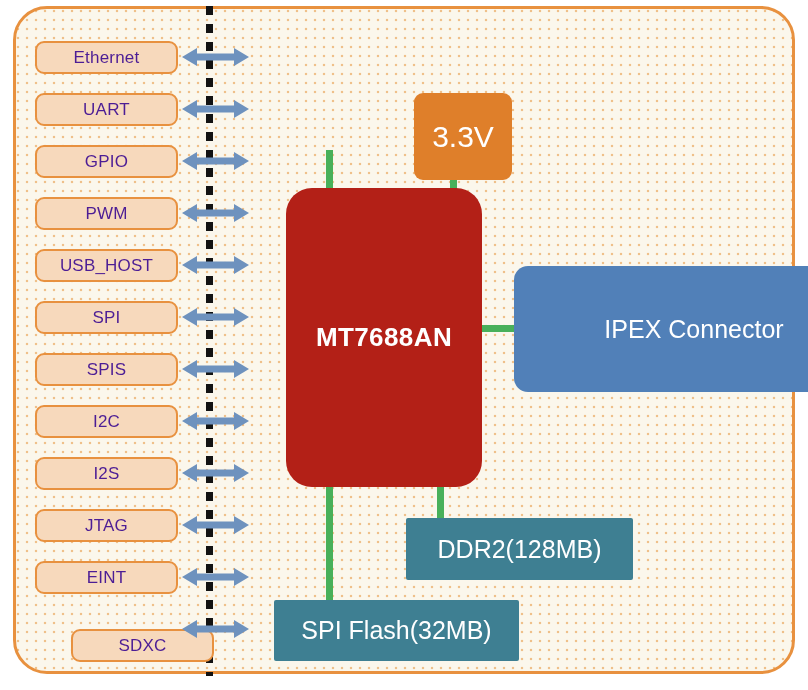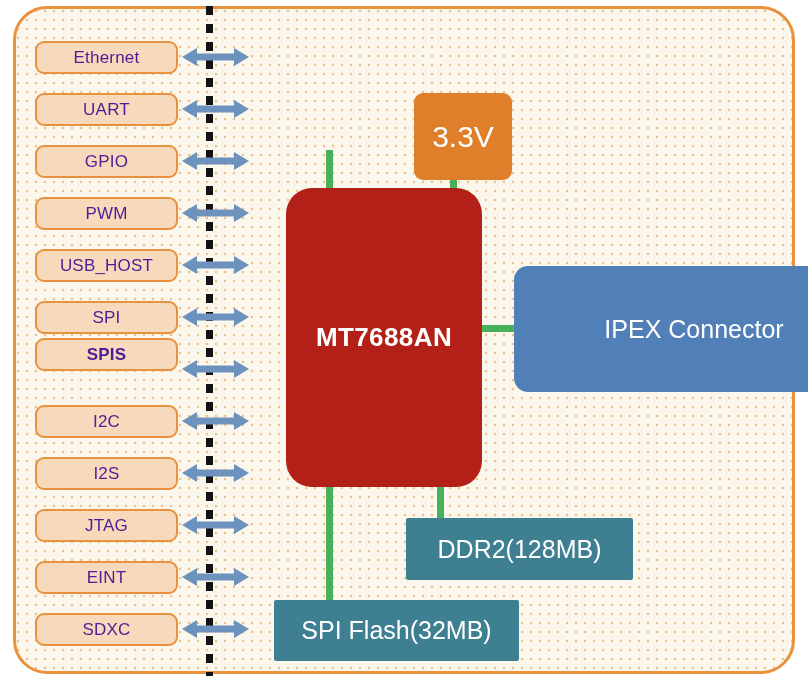--- a/index.html
+++ b/index.html
@@ -265,21 +265,21 @@
         </svg>
       </div>
       <div class="periph" style="top: 301px;">
         <span>SPI</span>
       </div>
       <div class="arrow" style="top: 304px;">
         <svg width="67" height="26" viewBox="0 0 67 26">
           <path d="M0 13 L15 4 L15 9.5 L52 9.5 L52 4 L67 13 L52 22 L52 16.5 L15 16.5 L15 22 Z" fill="#6E92BE"></path>
         </svg>
       </div>
-      <div class="periph" style="top: 338px; font-weight: bold;">
+      <div class="periph" style="top: 353px;">
         <span>SPIS</span>
       </div>
       <div class="arrow" style="top: 356px;">
         <svg width="67" height="26" viewBox="0 0 67 26">
           <path d="M0 13 L15 4 L15 9.5 L52 9.5 L52 4 L67 13 L52 22 L52 16.5 L15 16.5 L15 22 Z" fill="#6E92BE"></path>
         </svg>
       </div>
       <div class="periph" style="top: 405px;">
         <span>I2C</span>
       </div>
@@ -305,21 +305,21 @@
         </svg>
       </div>
       <div class="periph" style="top: 561px; text-align: center;">
         <span>EINT</span>
       </div>
       <div class="arrow" style="top: 564px;">
         <svg width="67" height="26" viewBox="0 0 67 26">
           <path d="M0 13 L15 4 L15 9.5 L52 9.5 L52 4 L67 13 L52 22 L52 16.5 L15 16.5 L15 22 Z" fill="#6E92BE"></path>
         </svg>
       </div>
-      <div class="periph" style="top: 613px;">
+      <div class="periph" style="top: 629px; margin-left: 36px;">
         <span>SDXC</span>
       </div>
       <div class="arrow" style="top: 616px;">
         <svg width="67" height="26" viewBox="0 0 67 26">
           <path d="M0 13 L15 4 L15 9.5 L52 9.5 L52 4 L67 13 L52 22 L52 16.5 L15 16.5 L15 22 Z" fill="#6E92BE"></path>
         </svg>
       </div>
     </div>
 
 

